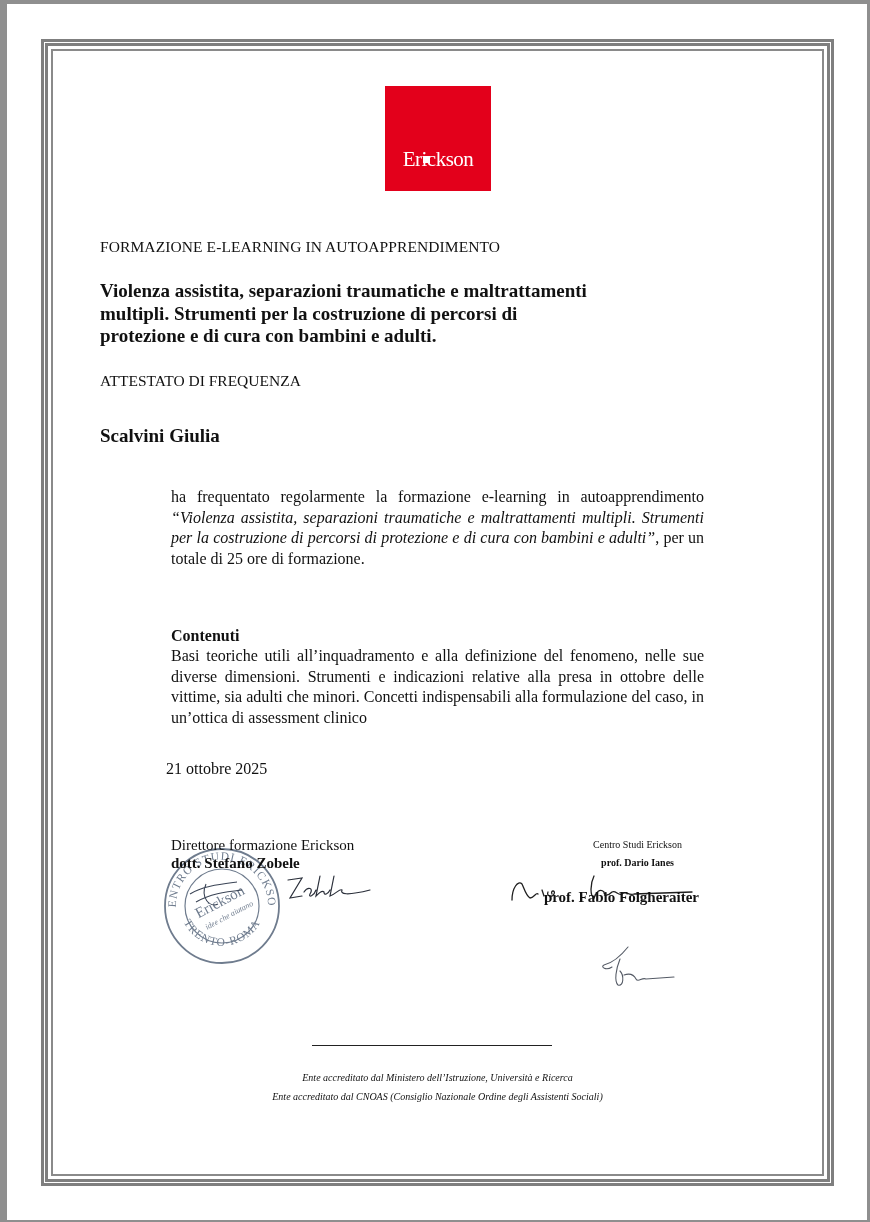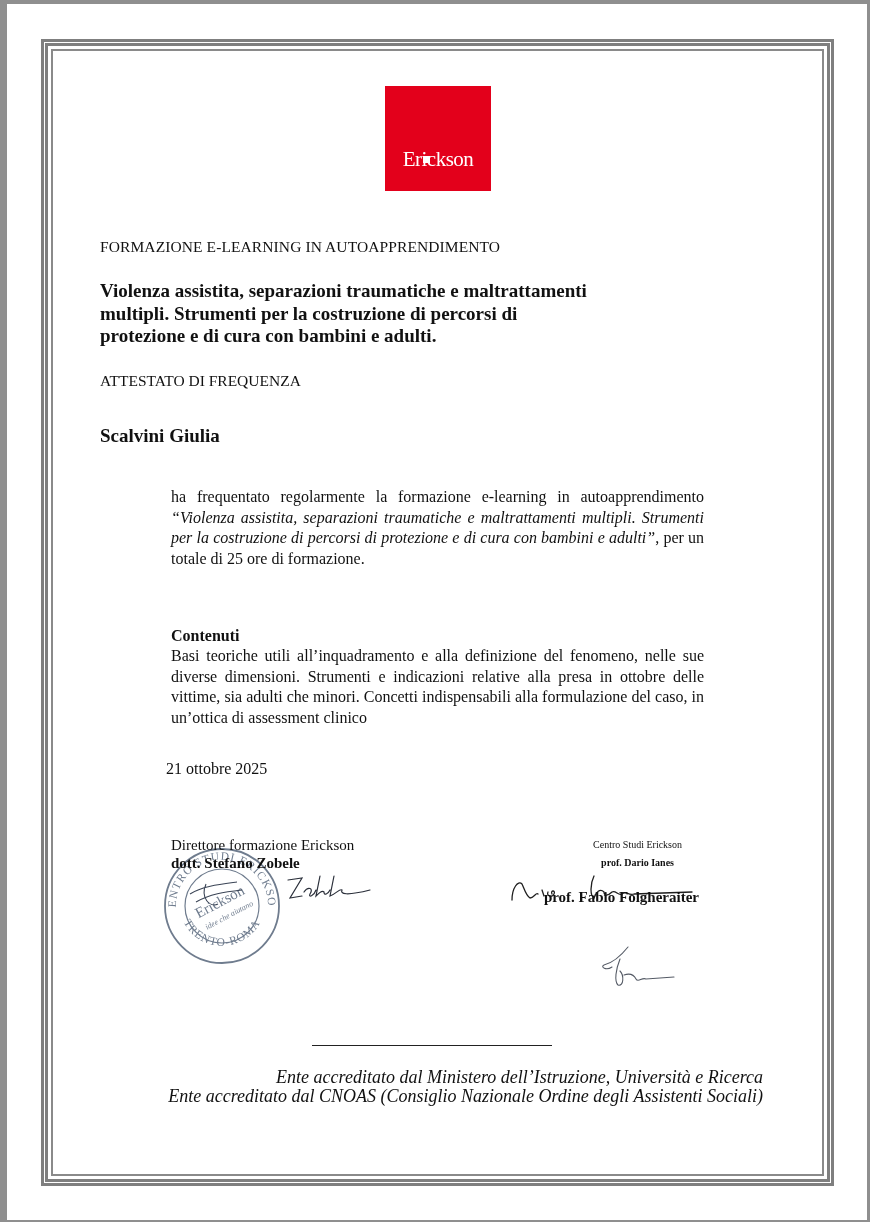--- a/index.html
+++ b/index.html
@@ -159,25 +159,25 @@
     }
 
     .footer-rule {
       position: absolute;
       left: 312px; top: 1045px;
       width: 240px; height: 0;
       border-top: 1.5px solid #222;
     }
     .footer {
       position: absolute;
-      left: 88px; width: 675px;
+      left: 100px; width: 675px;
       top: 1068px;
-      text-align: right;
+      text-align: center;
       font-style: italic;
-      font-size: 18px;
+      font-size: 10px;
       line-height: 19px;
     }
   </style>
 </head>
 <body>
 
 <div class="viewer-frame"></div>
 
 <div class="cert-border-1"></div>
 <div class="cert-border-2"></div>

